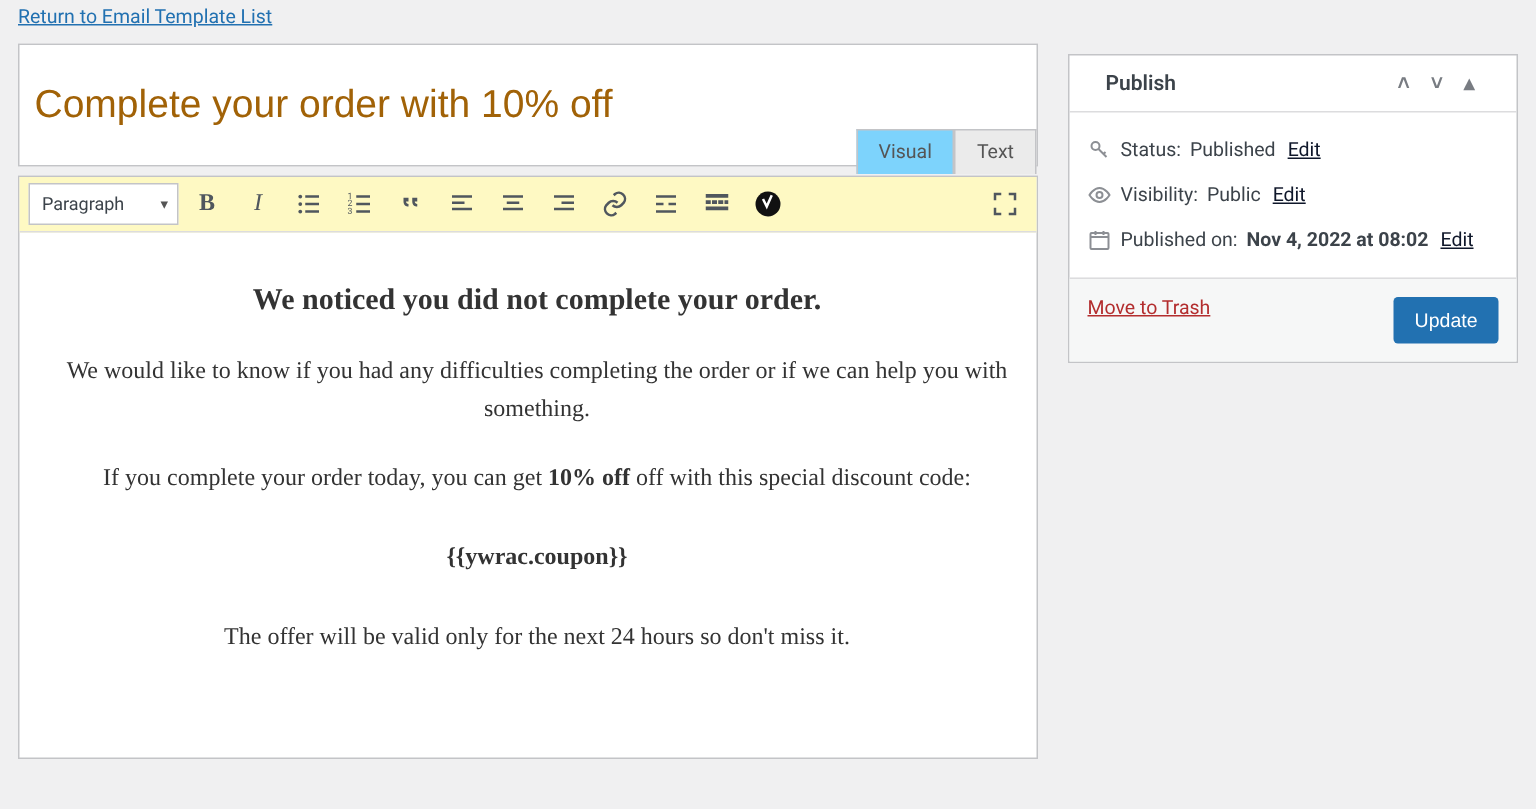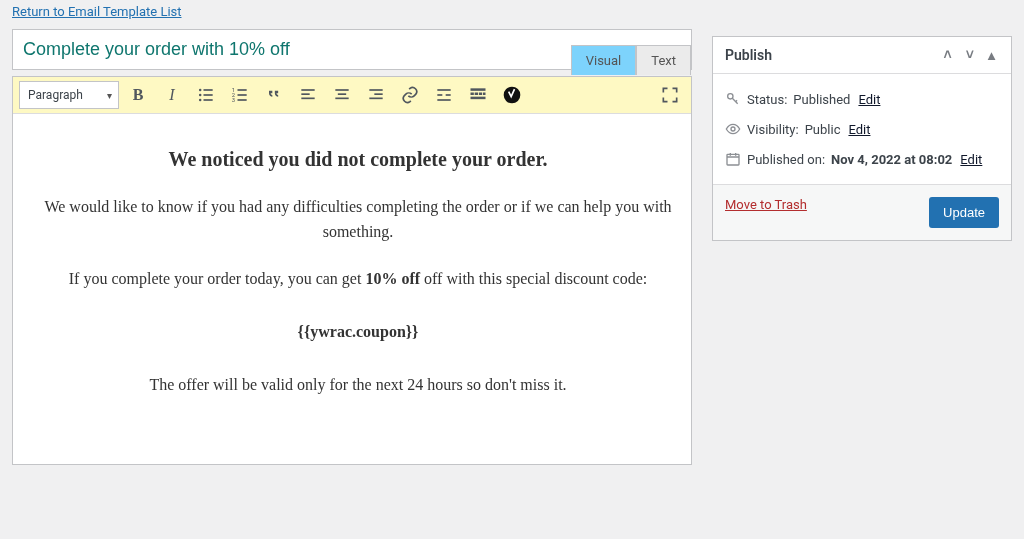--- a/index.html
+++ b/index.html
@@ -24,25 +24,25 @@
 
   .return-link {
     color: #2271b1;
     text-decoration: underline;
     font-size: 13px;
     display: inline-block;
     margin: 4px 0 10px 0;
   }
   .title-input {
     width: 100%;
-    font-size: 18px;
-    padding: 8px 10px;
+    font-size: 26px;
+    padding: 23px 10px;
     border: 1px solid #c3c4c7;
     background: #fff;
-    color: #0f766e;
+    color: #a16207;
     line-height: 1.3;
     outline: none;
   }
 
   .add-media-btn {
     display: inline-flex;
     align-items: center;
     gap: 4px;
     padding: 6px 10px;
     border: 1px solid #2271b1;
@@ -143,21 +143,21 @@
 
   
   .postbox {
     border: 1px solid #c3c4c7;
     background: #fff;
   }
   .postbox-header {
     display: flex;
     align-items: center;
     justify-content: space-between;
-    padding: 8px 12px;
+    padding: 8px 24px;
     border-bottom: 1px solid #dcdcde;
     font-weight: 600;
     font-size: 14px;
   }
   .postbox-header .controls { display: flex; gap: 6px; color: #787c82; }
   .postbox-header .controls span { cursor: pointer; padding: 2px 4px; }
 
   .postbox-body { padding: 10px 12px; font-size: 13px; }
   .misc-row {
     display: flex;

